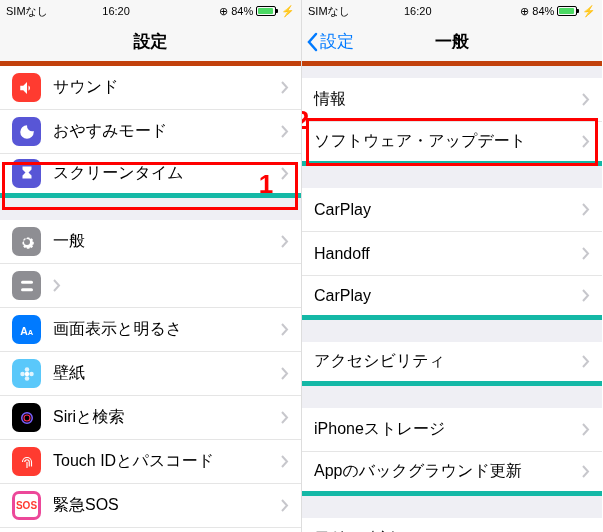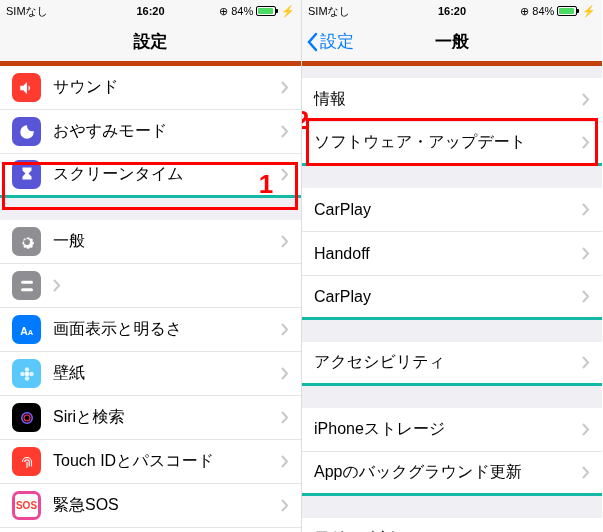--- a/index.html
+++ b/index.html
@@ -1,34 +1,34 @@
 <!DOCTYPE html>
 <html><head>
 <meta charset="utf-8">
 <style>
 * { margin: 0; padding: 0; box-sizing: border-box; }
 body { font-family: -apple-system, "Helvetica Neue", sans-serif; background: #fff; width: 603px; height: 532px; overflow: hidden; display: flex; }
 .panel { width: 301px; height: 532px; background: #efeff4; position: relative; overflow: hidden; }
 .panel + .panel { border-left: 1px solid #ddd; }
 .status-bar { height: 20px; background: #f7f7f7; display: flex; align-items: center; justify-content: space-between; padding: 11px 6px; font-size: 11px; color: #000; }
 .status-left { flex: 1; }
-.status-center { flex: 1; text-align: center; font-weight: 700; }
+.status-center { flex: 1; font-weight: 400; }
 .status-right { flex: 1; display: flex; align-items: center; justify-content: flex-end; gap: 3px; }
 .battery { display: inline-flex; align-items: center; }
 .battery-body { width: 20px; height: 10px; border: 1px solid #000; border-radius: 2px; position: relative; }
 .battery-fill { position: absolute; left: 1px; top: 1px; bottom: 1px; width: 84%; background: #4cd964; border-radius: 1px; }
 .battery-tip { width: 2px; height: 4px; background: #000; border-radius: 0 1px 1px 0; }
 .nav-bar { height: 44px; background: #f7f7f7; border-bottom: 5px solid #c2410c; display: flex; align-items: center; justify-content: center; position: relative; }
 .nav-title { font-size: 17px; font-weight: 600; color: #000; }
 .nav-back { position: absolute; left: 4px; display: flex; align-items: center; color: #007aff; font-size: 17px; }
 .nav-back-chevron { width: 12px; height: 20px; margin-right: 2px; }
 .list { background: #efeff4; }
 .group-spacer { height: 22px; }
 .row { height: 44px; background: #fff; display: flex; align-items: center; padding: 0 12px; border-bottom: 1px solid #e5e5e5; position: relative; }
-.row-last { border-bottom: 3px solid #14b8a6; }
+.row-last { border-bottom: 5px solid #14b8a6; }
 .icon { width: 29px; height: 29px; border-radius: 7px; margin-right: 12px; display: flex; align-items: center; justify-content: center; flex-shrink: 0; }
 .icon svg { width: 18px; height: 18px; }
 .row-label { flex: 1; font-size: 16px; color: #000; }
 .chevron { width: 8px; height: 13px; flex-shrink: 0; }
 .chevron path { stroke: #c7c7cc; stroke-width: 2; fill: none; }
 .highlight-box { position: absolute; border: 3px solid #ff0000; pointer-events: none; z-index: 10; }
 .callout { position: absolute; width: 28px; height: 28px; color: #ff0000; font-size: 26px; font-weight: bold; display: flex; align-items: center; justify-content: center; z-index: 11; pointer-events: none; }
 </style>
 </head>
 <body>

